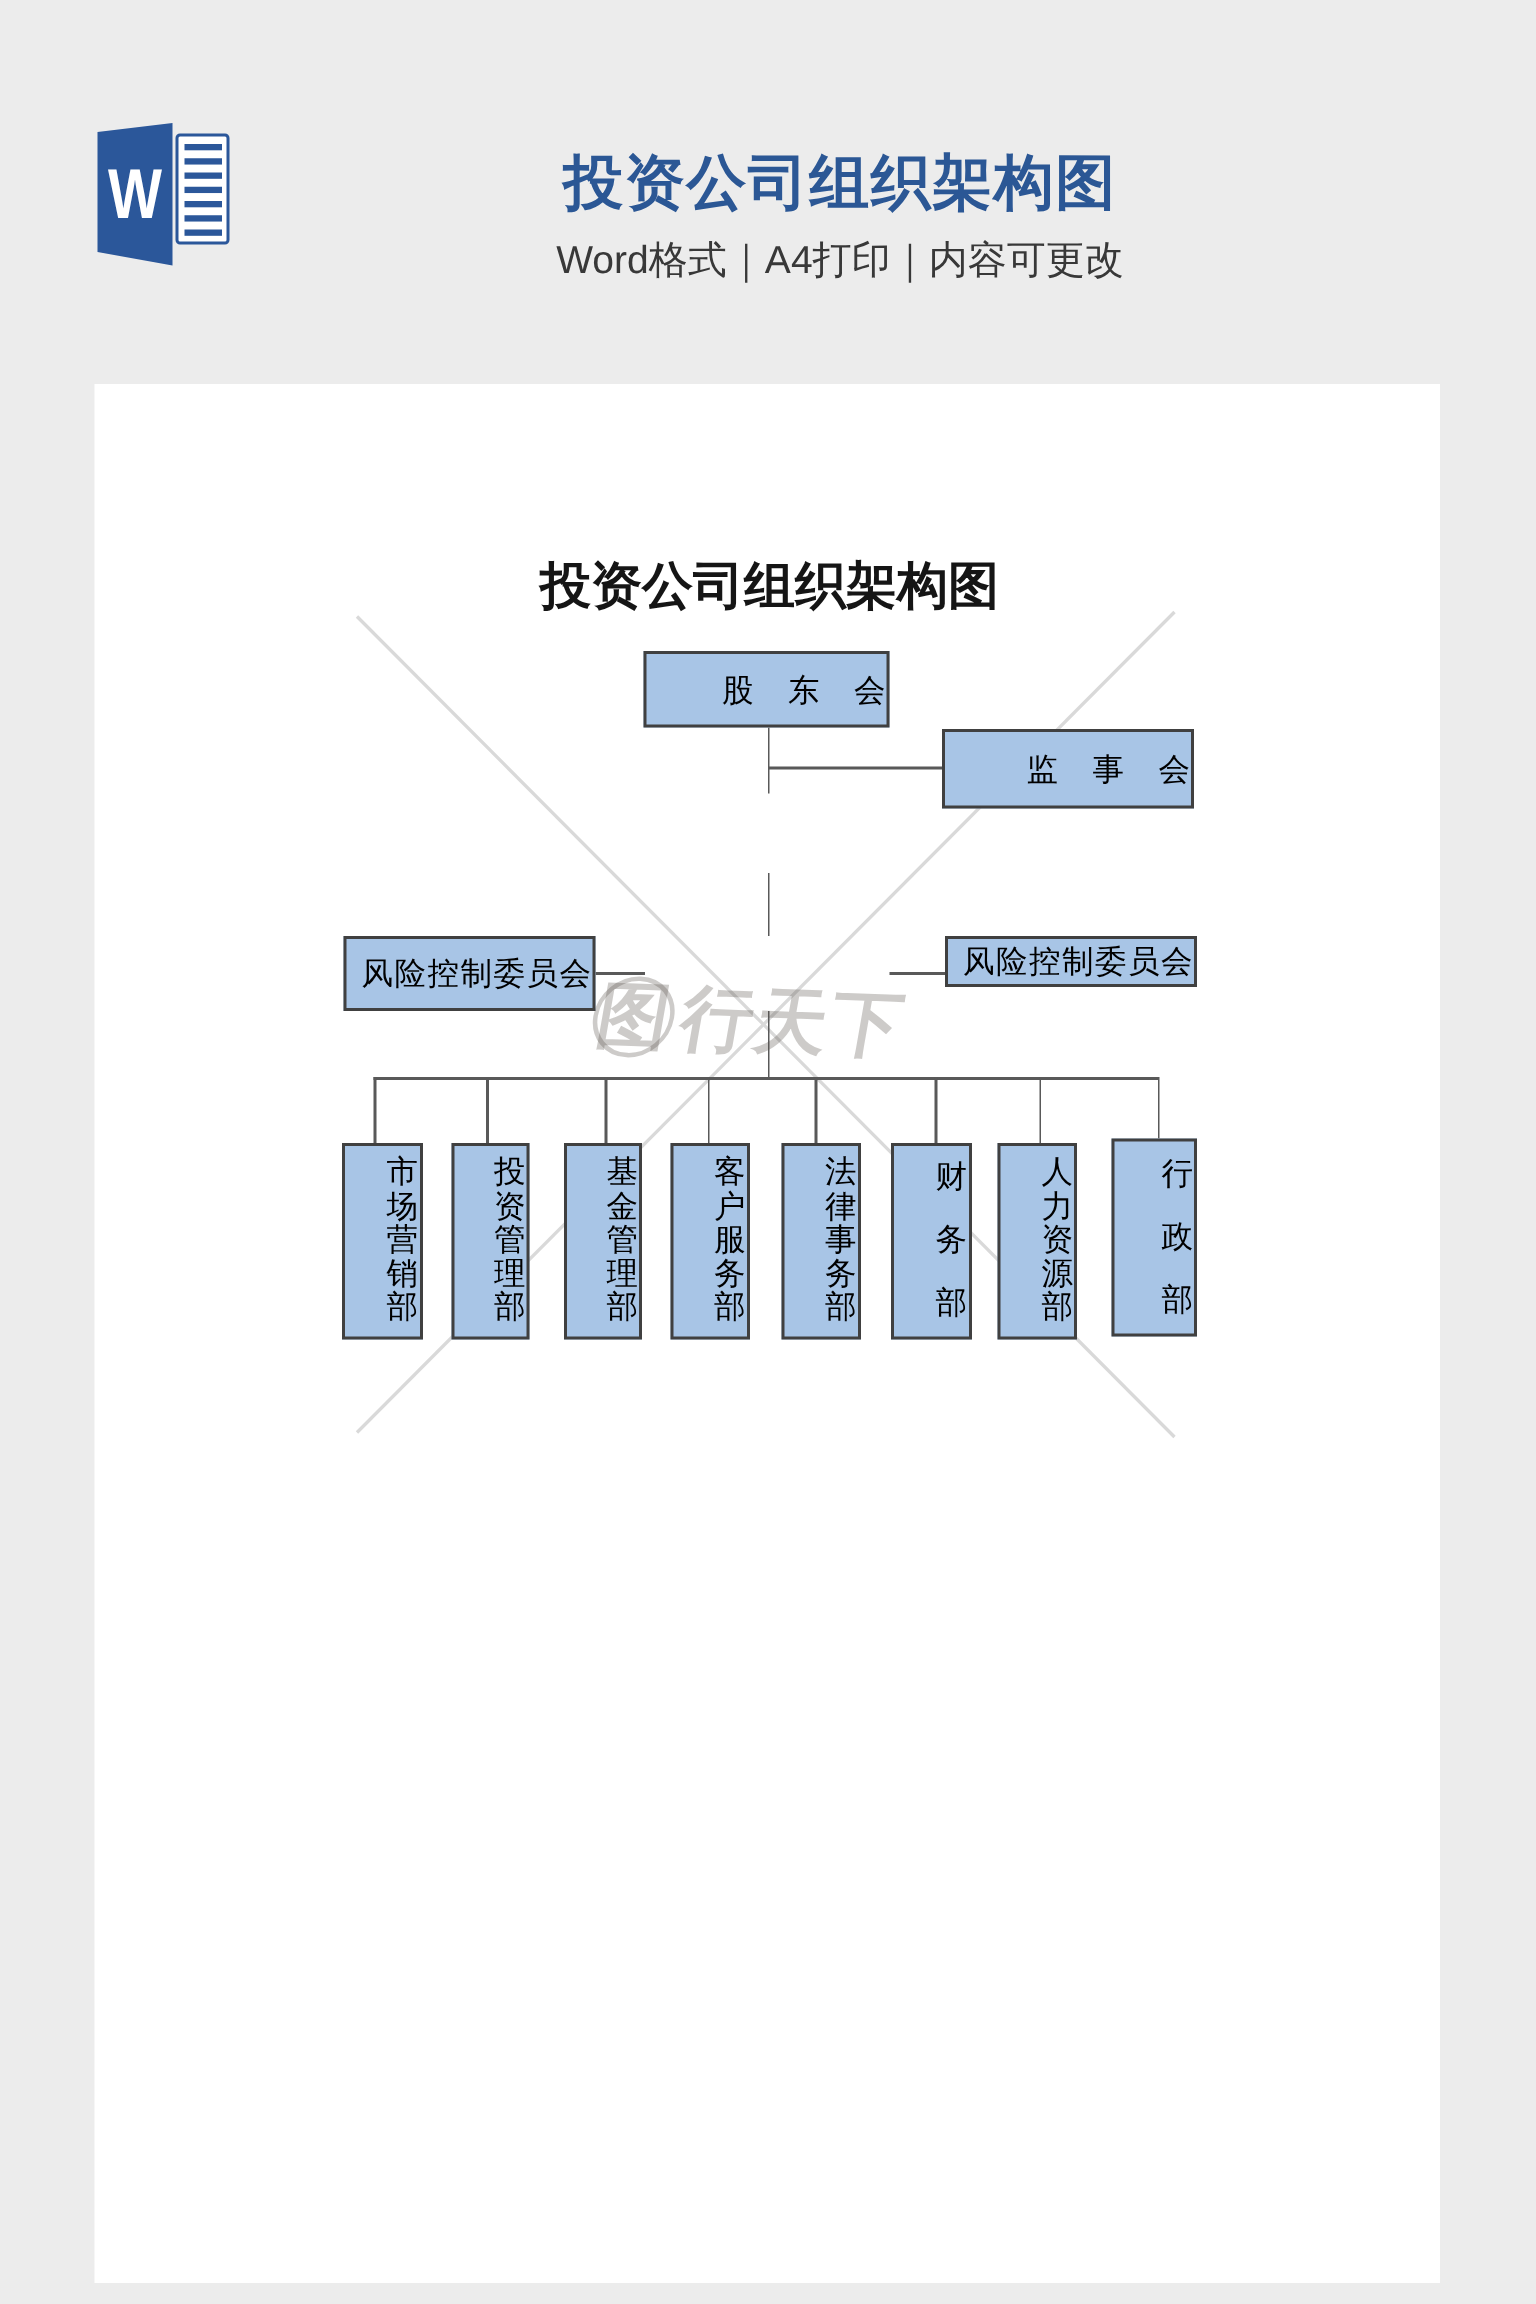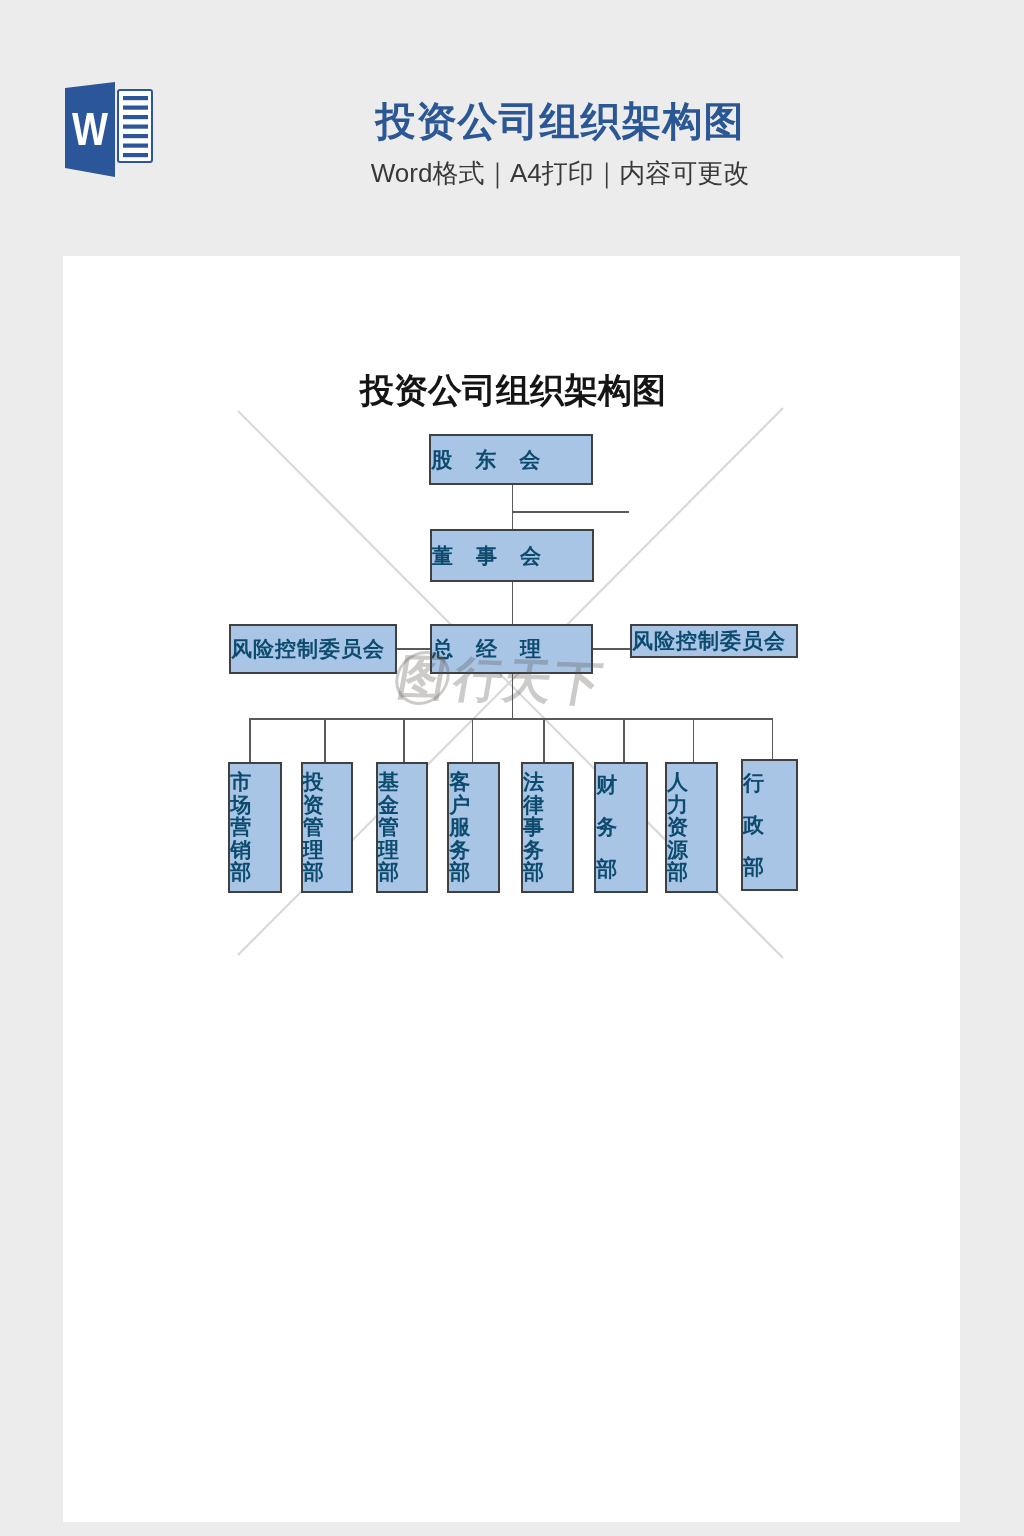--- a/index.html
+++ b/index.html
@@ -5,21 +5,21 @@
   * { margin:0; padding:0; box-sizing:border-box; }
   html,body { width:1024px; height:1536px; }
   body { background:#ececec; font-family:"Liberation Sans",sans-serif; position:relative; overflow:hidden; }
   .header { position:absolute; left:0; top:0; width:1024px; height:256px; }
   .word-icon { position:absolute; left:63px; top:78px; }
   .hd-title { position:absolute; left:260px; top:94px; width:600px; text-align:center; font-size:40px; font-weight:700; color:#2b5795; letter-spacing:1px; }
   .hd-sub { position:absolute; left:260px; top:156px; width:600px; text-align:center; font-size:26px; color:#383838; }
   .page { position:absolute; left:63px; top:256px; width:897px; height:1266px; background:#fff; }
   .wm-lines { position:absolute; left:0; top:0; }
   .chart-title { position:absolute; left:150px; top:112px; width:600px; text-align:center; font-size:34px; font-weight:600; color:#151515; }
-  .node { position:absolute; background:#a8c5e6; border:2px solid #404040; display:flex; align-items:center; justify-content:flex-start; font-size:21px; font-weight:700; color:#0c4a6e; letter-spacing:1px; }
+  .node { position:absolute; background:#a8c5e6; border:2px solid #404040; display:flex; align-items:center; justify-content:flex-end; font-size:21px; font-weight:400; color:#000000; letter-spacing:1px; }
   .hline { position:absolute; height:1.6px; background:#595959; }
   .vline { position:absolute; width:1.6px; background:#595959; }
   .vtext { white-space:pre-line; text-align:center; }
   .lh5 { line-height:22.5px; }
   .lh3 { line-height:42px; }
   .watermark { position:absolute; left:332px; top:394px; width:230px; height:62px; color:rgba(88,83,76,0.30); font-size:48px; font-weight:700; display:flex; align-items:center; z-index:5; transform:skewX(-8deg) rotate(2deg); }
   .wm-first { display:inline-flex; align-items:center; justify-content:center; width:54px; height:54px; border:3px solid rgba(88,83,76,0.30); border-radius:50%; flex:none; }
   .wm-rest { letter-spacing:2px; margin-left:5px; white-space:nowrap; }
 </style>
 </head>
@@ -64,28 +64,25 @@
   <div class="vline" style="left:340px; top:462px; height:44px;"></div>
   <div class="vline" style="left:408.7px; top:462px; height:44px;"></div>
   <div class="vline" style="left:480.3px; top:462px; height:44px;"></div>
   <div class="vline" style="left:560.3px; top:462px; height:44px;"></div>
   <div class="vline" style="left:629.7px; top:462px; height:44px;"></div>
   <div class="vline" style="left:708.7px; top:462px; height:41px;"></div>
 
   <div class="node" style="left:366.3px; top:178.3px; width:164px; height:51px;">
       <span>股　东　会</span>
     </div>
-  <div class="node" style="left:367px; top:273.3px; width:164px; height:53px;">
-      <span>董　事　会</span>
+  <div class="node" style="left:565.3px; top:230px; width:168px; height:53px;">
+      <span>监　事　会</span>
     </div>
   <div class="node" style="left:166px; top:368.3px; width:168px; height:50px;">
       <span>风险控制委员会</span>
-    </div>
-  <div class="node" style="left:367px; top:368px; width:163px; height:50px;">
-      <span>总　经　理</span>
     </div>
   <div class="node" style="left:567px; top:368px; width:168px; height:34px;">
       <span>风险控制委员会</span>
     </div>
 
   <div class="node" style="left:165.3px; top:505.5px; width:53.4px; height:131.5px;">
       <span class="vtext lh5">市
 场
 营
 销

